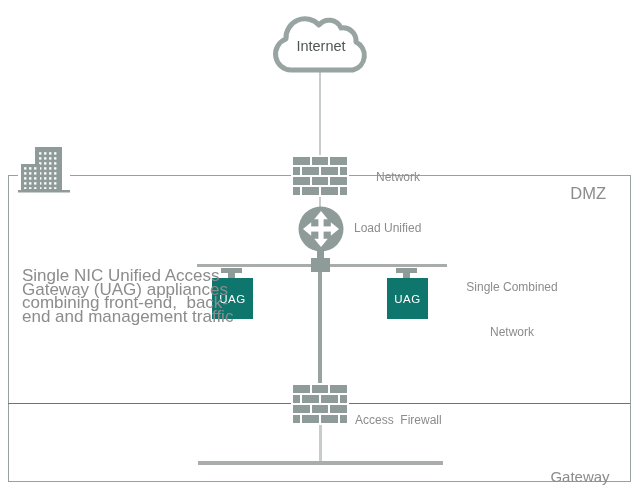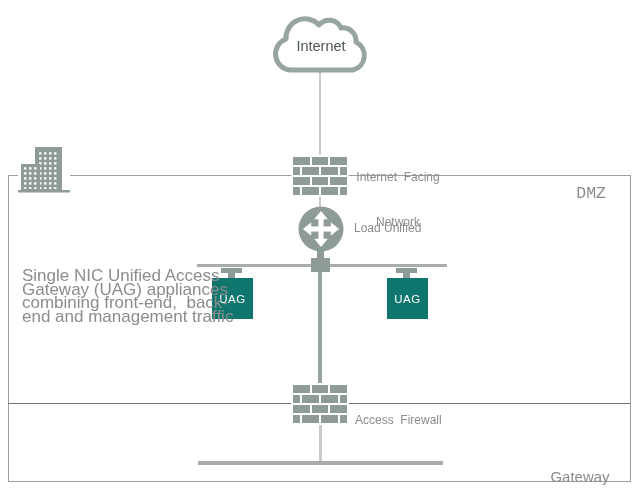--- a/index.html
+++ b/index.html
@@ -58,21 +58,21 @@
     </defs>
     <rect x="0" y="0" width="52" height="49" fill="#FFFFFF"></rect>
     <rect x="18.5" y="2.5" width="24" height="42" fill="url(#win)" stroke="#8E9B99" stroke-width="3"></rect>
     <rect x="4.5" y="19.5" width="16" height="25" fill="url(#win)" stroke="#8E9B99" stroke-width="3"></rect>
     <rect x="0" y="44" width="52" height="2.5" fill="#8E9B99"></rect>
   </svg>
 
   <div class="abs zone-box" style="left:8px;top:175px;width:621px;height:305px;"></div>
   <div class="abs divider" style="left:8px;top:403px;width:622px;height:1px;"></div>
 
-  <div class="abs dmz-label" style="left:516px;top:184px;width:90px;font-family:Liberation Mono, monospace;">DMZ</div>
+  <div class="abs dmz-label" style="left:516px;top:184px;width:90px;">DMZ</div>
 
   <div class="abs firewall z2" style="left:291px;top:155px;width:58px;height:42px;">
     <div class="fw-row">
         <div class="brick"></div>
         <div class="brick"></div>
         <div class="brick"></div>
       </div>
     <div class="fw-row">
         <div class="brick half"></div>
         <div class="brick"></div>
@@ -85,40 +85,43 @@
         <div class="brick"></div>
       </div>
     <div class="fw-row">
         <div class="brick half"></div>
         <div class="brick"></div>
         <div class="brick"></div>
         <div class="brick half"></div>
       </div>
   </div>
   <div class="abs lbl lbl-sm center" style="left:348px;top:140px;width:100px;">
-    <div>Internet  Facing</div>
     <div>Network</div>
   </div>
 
   <svg class="abs z2" style="left:297px;top:205px;" width="48" height="48" viewBox="0 0 48 48">
     <circle cx="24" cy="24" r="22.5" fill="#8E9B99"></circle>
     <g fill="#FFFFFF">
       <rect x="21.4" y="13" width="5.2" height="22"></rect>
       <rect x="13" y="21.4" width="22" height="5.2"></rect>
       <polygon points="24,6 17.2,14.2 30.8,14.2"></polygon>
       <polygon points="24,42 17.2,33.8 30.8,33.8"></polygon>
       <polygon points="6,24 14.2,17.2 14.2,30.8"></polygon>
       <polygon points="42,24 33.8,17.2 33.8,30.8"></polygon>
     </g>
   </svg>
   <div class="abs lb-stem z2" style="left:317px;top:250px;width:7px;height:9px;"></div>
   <div class="abs lb-square z2" style="left:311px;top:258px;width:19px;height:14px;"></div>
   <div class="abs lbl lbl-sm" style="left:354px;top:221px;">Load Unified</div>
 
   <div class="abs hline-mid" style="left:197px;top:264px;width:250px;height:3px;"></div>
+  <div class="abs lbl lbl-sm center" style="left:462px;top:250px;width:100px;">
+    <div>Single Combined</div>
+    <div>Network</div>
+  </div>
 
   <div class="abs tap-bar" style="left:221px;top:268px;width:21px;height:5px;"></div>
   <div class="abs tap-stem" style="left:228px;top:272px;width:7px;height:7px;"></div>
   <div class="abs tap-bar" style="left:396px;top:268px;width:21px;height:5px;"></div>
   <div class="abs tap-stem" style="left:403px;top:272px;width:7px;height:7px;"></div>
 
   <div class="abs uag" style="left:212px;top:278px;width:41px;height:41px;">
     <span>UAG</span>
   </div>
   <div class="abs uag" style="left:387px;top:278px;width:41px;height:41px;">

